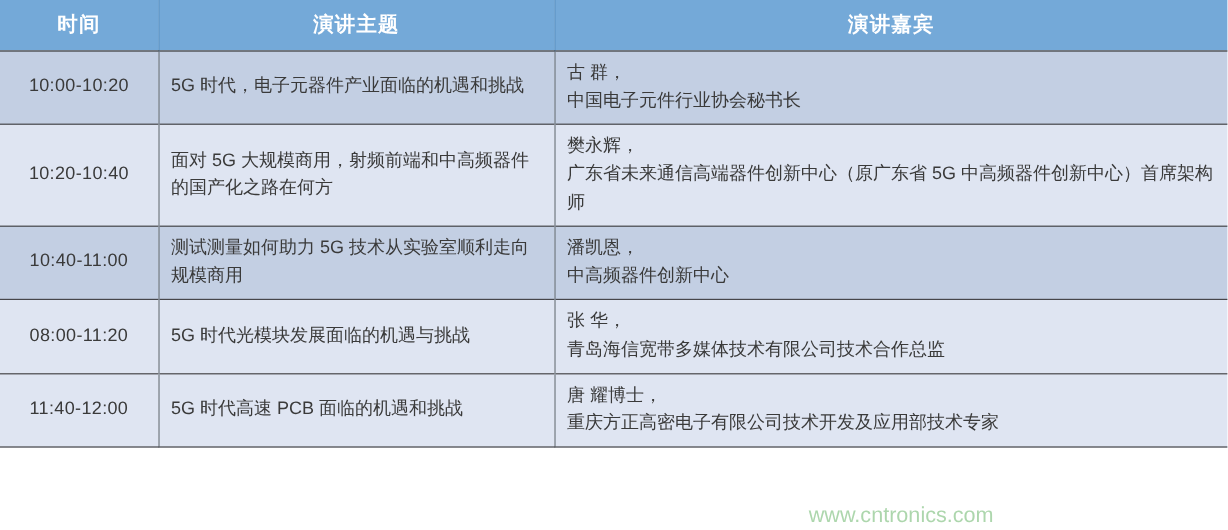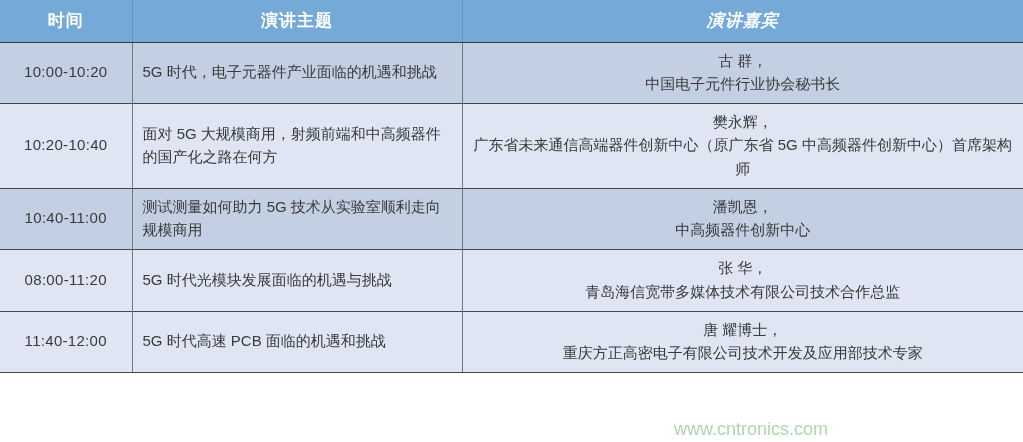--- a/index.html
+++ b/index.html
@@ -40,34 +40,34 @@
     font-weight: bold;
     letter-spacing: 1px;
     height: 42px;
     padding: 0 6px;
     text-align: center;
     vertical-align: middle;
     border-right: 1px solid #5d93c4;
     border-bottom: 1px solid #3b3b3b;
     box-sizing: border-box;
   }
-  thead th:last-child { border-right: none; font-style: italic; }
+  thead th:last-child { border-right: none; }
 
   tbody td {
     border-top: 1px solid #46464a;
     border-right: 1px solid #6f7780;
     font-size: 15px;
     line-height: 1.55;
     color: #3a3a3a;
     padding: 6px 10px 8px 10px;
     vertical-align: middle;
     box-sizing: border-box;
     word-break: break-all;
   }
-  tbody td:last-child { border-right: none; text-align: center; }
+  tbody td:last-child { border-right: none; }
 
   tbody tr.row-dark  td { background: #c3cfe3; }
   tbody tr.row-light td { background: #dfe5f2; }
 
   tbody tr:last-child td { border-bottom: 1px solid #46464a; }
 
   td.cell-time {
     text-align: center;
     white-space: nowrap;
     padding-left: 4px;

